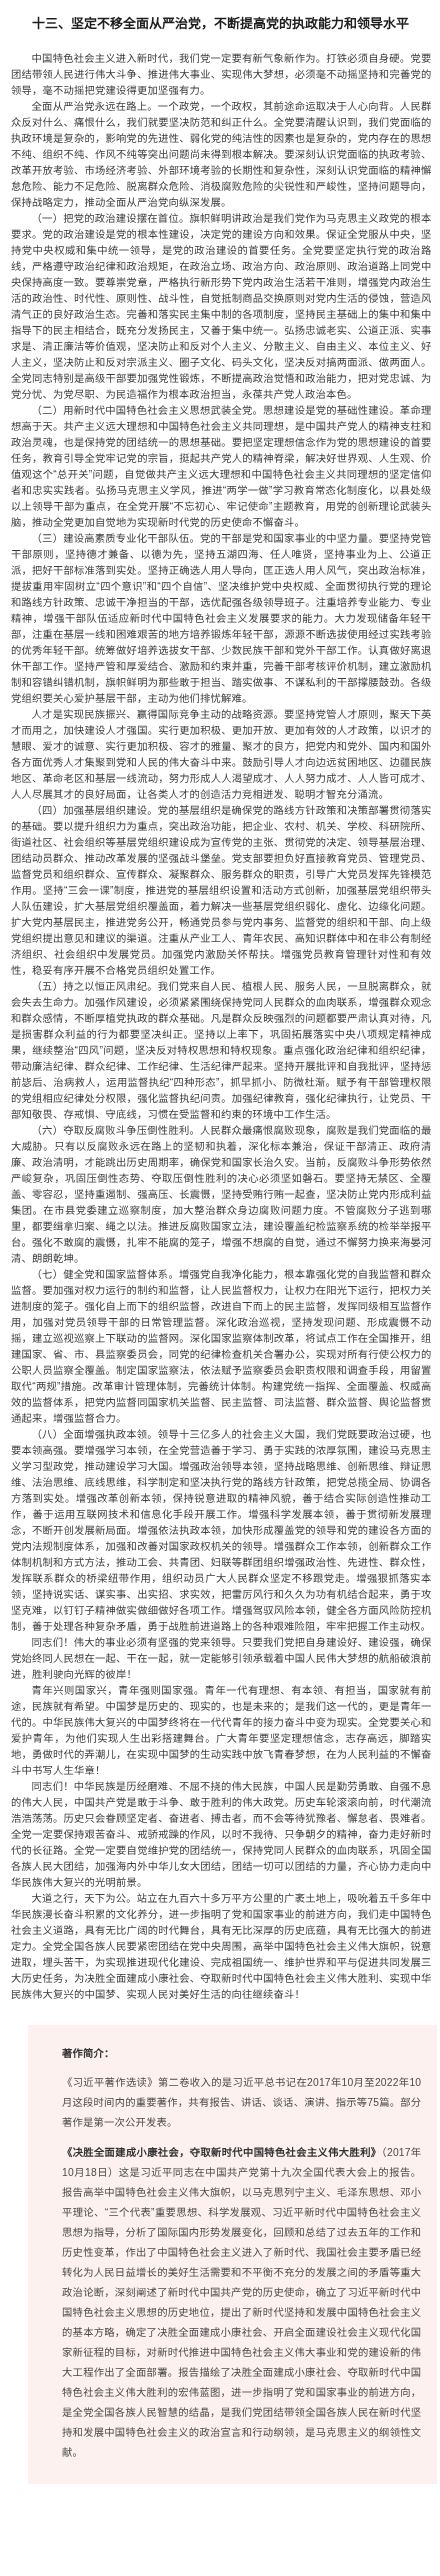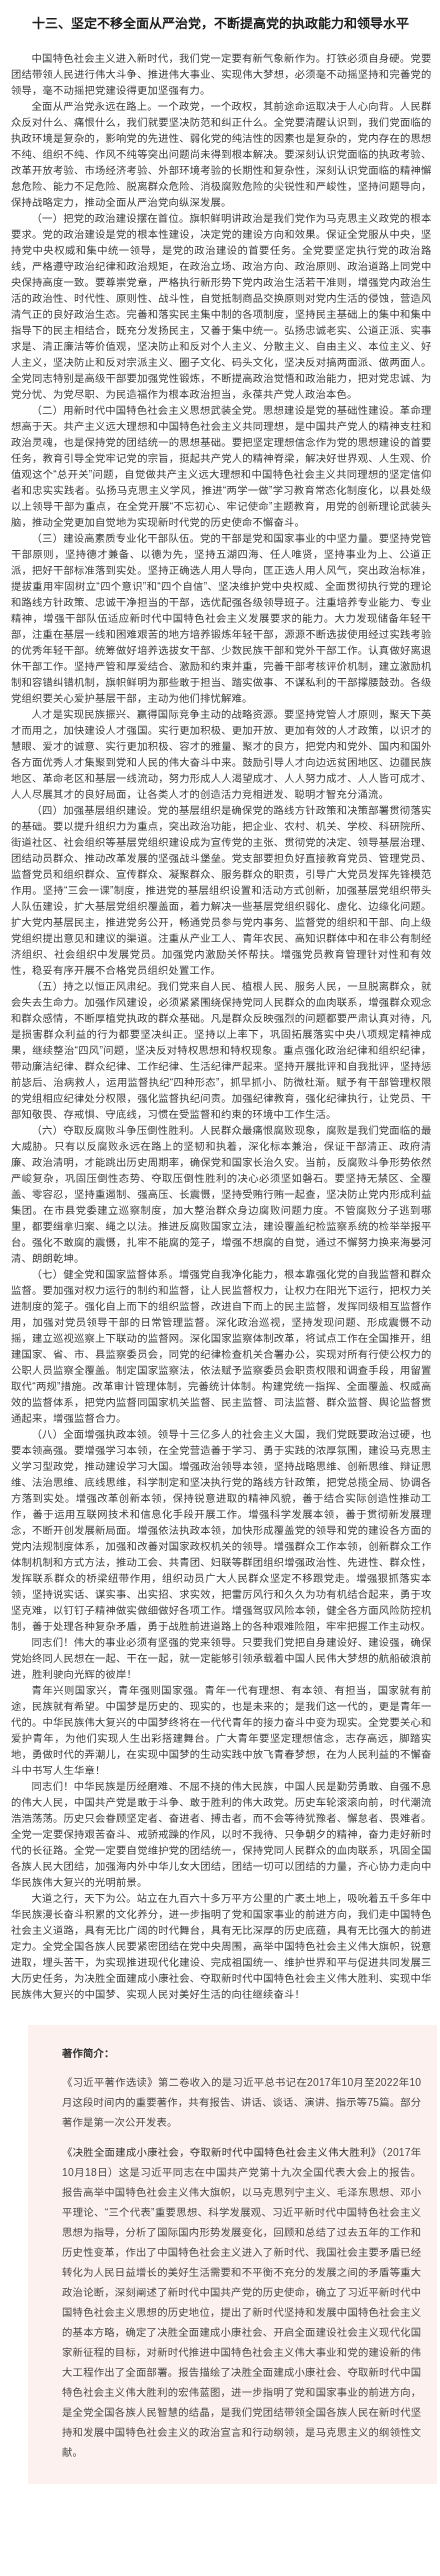--- a/index.html
+++ b/index.html
@@ -55,21 +55,21 @@
   .book-intro p {
     margin: 0 0 10.3px 0;
     font-size: 10.3px;
     line-height: 20px;
     letter-spacing: 0.2px;
     text-align: justify;
     color: #4a4a4a;
   }
   .book-intro p:last-child { margin-bottom: 0; }
   .book-intro .bold-title {
-    font-weight: 400;
+    font-weight: 700;
     color: #333333;
   }
 </style>
 </head>
 <body>
 
 <div class="page">
 
   <h1 class="article-title">十三、坚定不移全面从严治党，不断提高党的执政能力和领导水平</h1>
 

